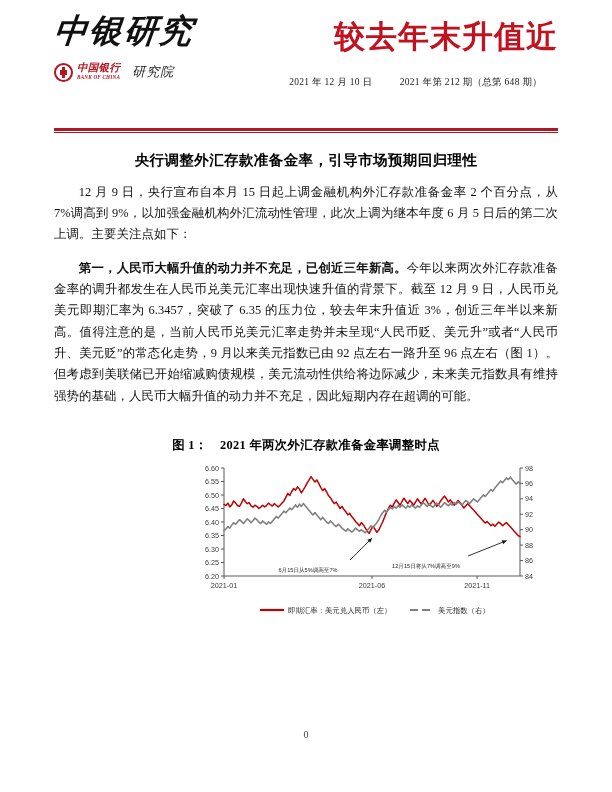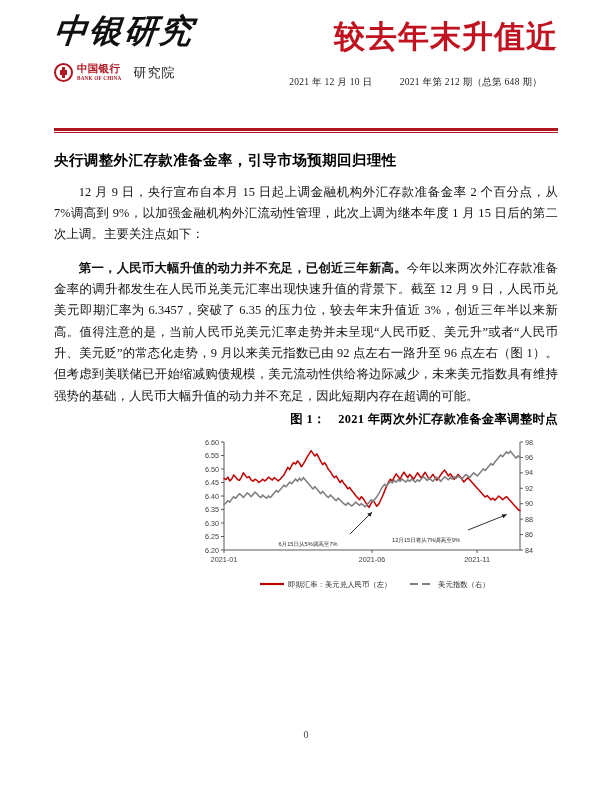--- a/index.html
+++ b/index.html
@@ -41,22 +41,23 @@
     font-weight: bold;
     font-style: italic;
     letter-spacing: 2px;
     color: #111;
     line-height: 1.05;
     transform: skewX(-6deg);
     white-space: nowrap;
   }
   .boc-row {
     display: flex;
-    align-items: flex-end;
+    align-items: flex-start;
     margin-top: 14px;
+    font-style: italic;
   }
   .boc-mark {
     width: 19px;
     height: 19px;
     border: 2px solid #b01722;
     border-radius: 50%;
     position: relative;
     flex: 0 0 auto;
     box-sizing: border-box;
   }
@@ -136,20 +137,21 @@
     margin-top: 4px;
   }
   .rule-thin {
     height: 0.8px;
     background: #b01722;
     margin-top: 1.4px;
   }
 
   
   .doc-title {
+    text-align: center;
     font-size: 14.5px;
     font-weight: bold;
     color: #000;
     margin-top: 18px;
     letter-spacing: 0.4px;
     font-family: "Liberation Sans", "DejaVu Sans", sans-serif;
   }
   p.body-text {
     font-size: 12.4px;
     line-height: 1.72;
@@ -158,24 +160,24 @@
     text-align: justify;
     color: #111;
     letter-spacing: 0.1px;
   }
   p.body-text b {
     font-weight: bold;
   }
 
   
   .fig-caption {
-    text-align: right;
+    text-align: center;
     font-size: 12.4px;
     font-weight: bold;
-    margin-top: 4px;
+    margin-top: 30px;
     letter-spacing: 0.3px;
     color: #000;
   }
   .chart-wrap {
     margin-top: 6px;
     display: flex;
     justify-content: flex-end;
   }
   .source-line {
     font-size: 12.2px;
@@ -220,21 +222,21 @@
       <span class="sep"></span>
       <span>2021 年第 212 期（总第 648 期）</span>
     </div>
   </div>
 
   <div class="rule-thick"></div>
   <div class="rule-thin"></div>
 
   <div class="doc-title">央行调整外汇存款准备金率，引导市场预期回归理性</div>
 
-  <p class="body-text">12 月 9 日，央行宣布自本月 15 日起上调金融机构外汇存款准备金率 2 个百分点，从 7%调高到 9%，以加强金融机构外汇流动性管理，此次上调为继本年度 1 月 15 日后的第二次上调。主要关注点如下：</p>
+  <p class="body-text">12 月 9 日，央行宣布自本月 15 日起上调金融机构外汇存款准备金率 2 个百分点，从 7%调高到 9%，以加强金融机构外汇流动性管理，此次上调为继本年度 6 月 5 日后的第二次上调。主要关注点如下：</p>
 
   <p class="body-text"><b>第一，人民币大幅升值的动力并不充足，已创近三年新高。</b><span>今年以来两次外汇存款准备金率的调升都发生在人民币兑美元汇率出现快速升值的背景下。截至 12 月 9 日，人民币兑美元即期汇率为 6.3457，突破了 6.35 的压力位，较去年末升值近 3%，创近三年半以来新高。值得注意的是，当前人民币兑美元汇率走势并未呈现“人民币贬、美元升”或者“人民币升、美元贬”的常态化走势，9 月以来美元指数已由 92 点左右一路升至 96 点左右（图 1）。但考虑到美联储已开始缩减购债规模，美元流动性供给将边际减少，未来美元指数具有维持强势的基础，人民币大幅升值的动力并不充足，因此短期内存在超调的可能。</span></p>
 
   <div class="fig-caption">图 1：　2021 年两次外汇存款准备金率调整时点</div>
 
   <div class="chart-wrap">
     <svg id="chart-svg" width="370" height="175" viewBox="0 0 370 175">
         <line x1="36" y1="8" x2="36" y2="116" stroke="#595959" stroke-width="1"></line>
         <line x1="332" y1="8" x2="332" y2="116" stroke="#595959" stroke-width="1"></line>
         <line x1="36" y1="116" x2="332" y2="116" stroke="#595959" stroke-width="1"></line>

